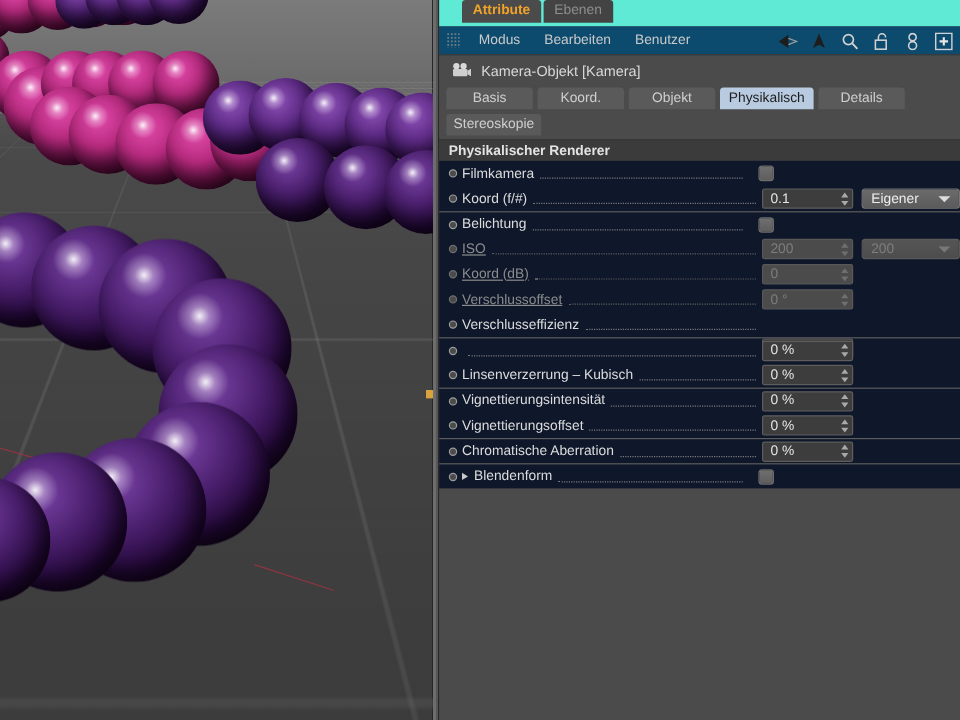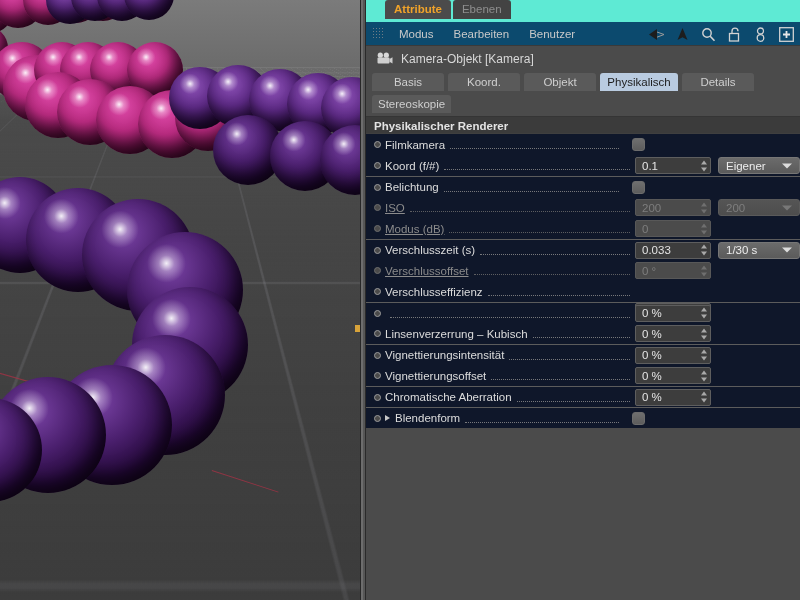--- a/index.html
+++ b/index.html
@@ -385,50 +385,32 @@
               </span>
             </span>
             <span class="combo dim">
               <span>200</span>
               <span class="arrow"></span>
             </span>
           </span>
         </div>
         <div class="row dim">
           <span class="anim-dot"></span>
-          <span class="lbl">Modus (dB)</span>
+          <span class="lbl">Koord (dB)</span>
           <span class="dots"></span>
           <span class="ctrl-area" style="padding-right: 89px;">
             <span class="numfield dim">
               <span>0</span>
               <span class="spin">
                 <i class="up"></i>
                 <i class="dn"></i>
               </span>
             </span>
           </span>
         </div>
-        <div class="row sep">
-          <span class="anim-dot"></span>
-          <span class="lbl">Verschlusszeit (s)</span>
-          <span class="dots"></span>
-          <span class="ctrl-area">
-            <span class="numfield">
-              <span>0.033</span>
-              <span class="spin">
-                <i class="up"></i>
-                <i class="dn"></i>
-              </span>
-            </span>
-            <span class="combo">
-              <span>1/30 s</span>
-              <span class="arrow"></span>
-            </span>
-          </span>
-        </div>
         <div class="row dim">
           <span class="anim-dot"></span>
           <span class="lbl">Verschlussoffset</span>
           <span class="dots"></span>
           <span class="ctrl-area" style="padding-right: 89px;">
             <span class="numfield dim">
               <span>0 °</span>
               <span class="spin">
                 <i class="up"></i>
                 <i class="dn"></i>

